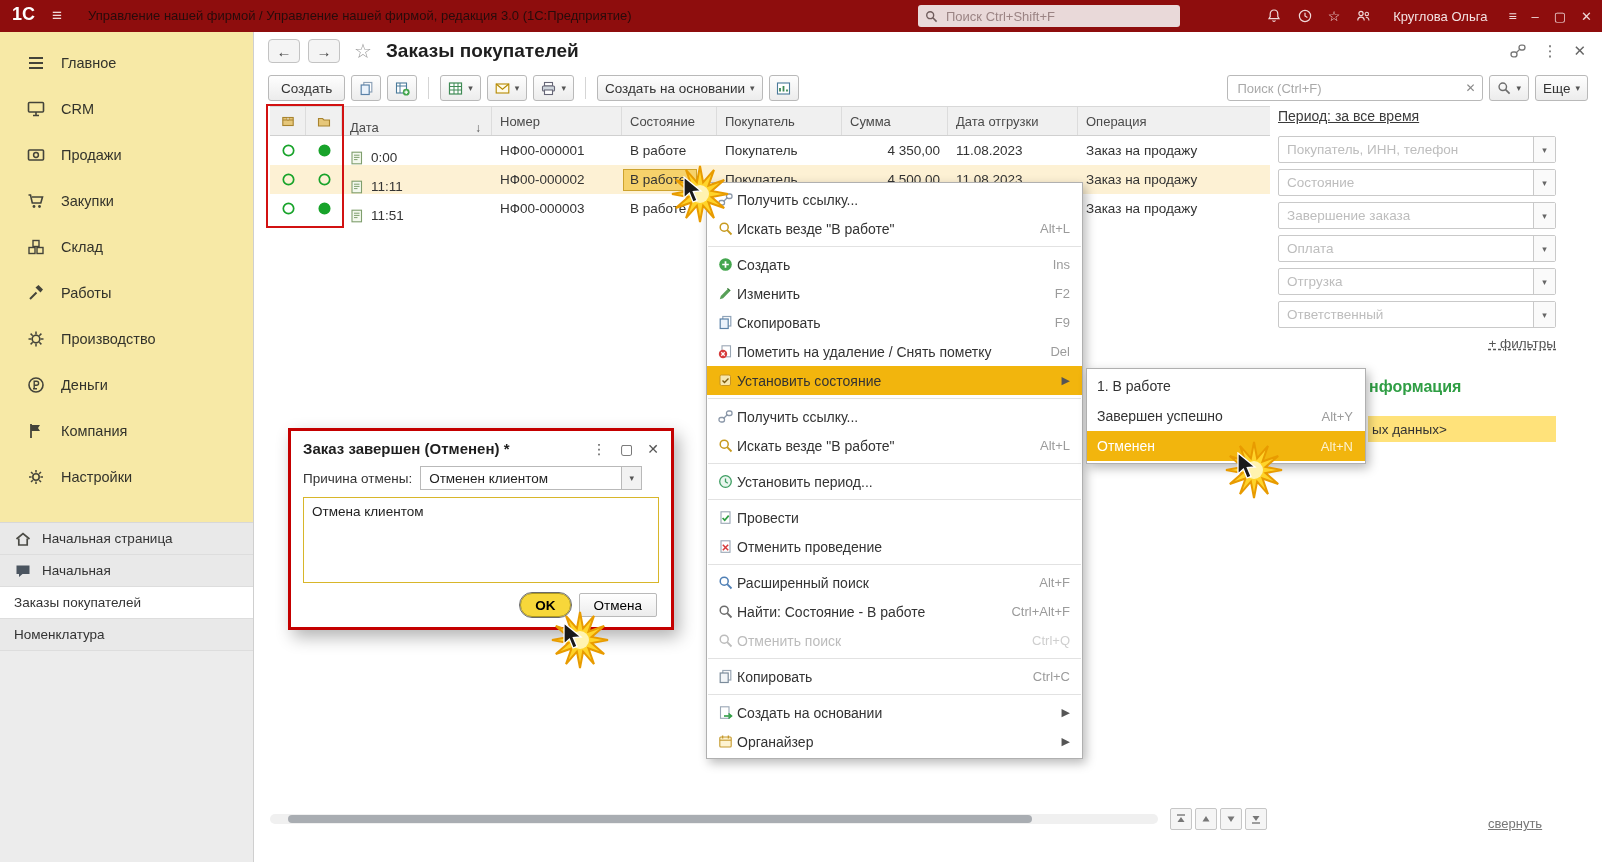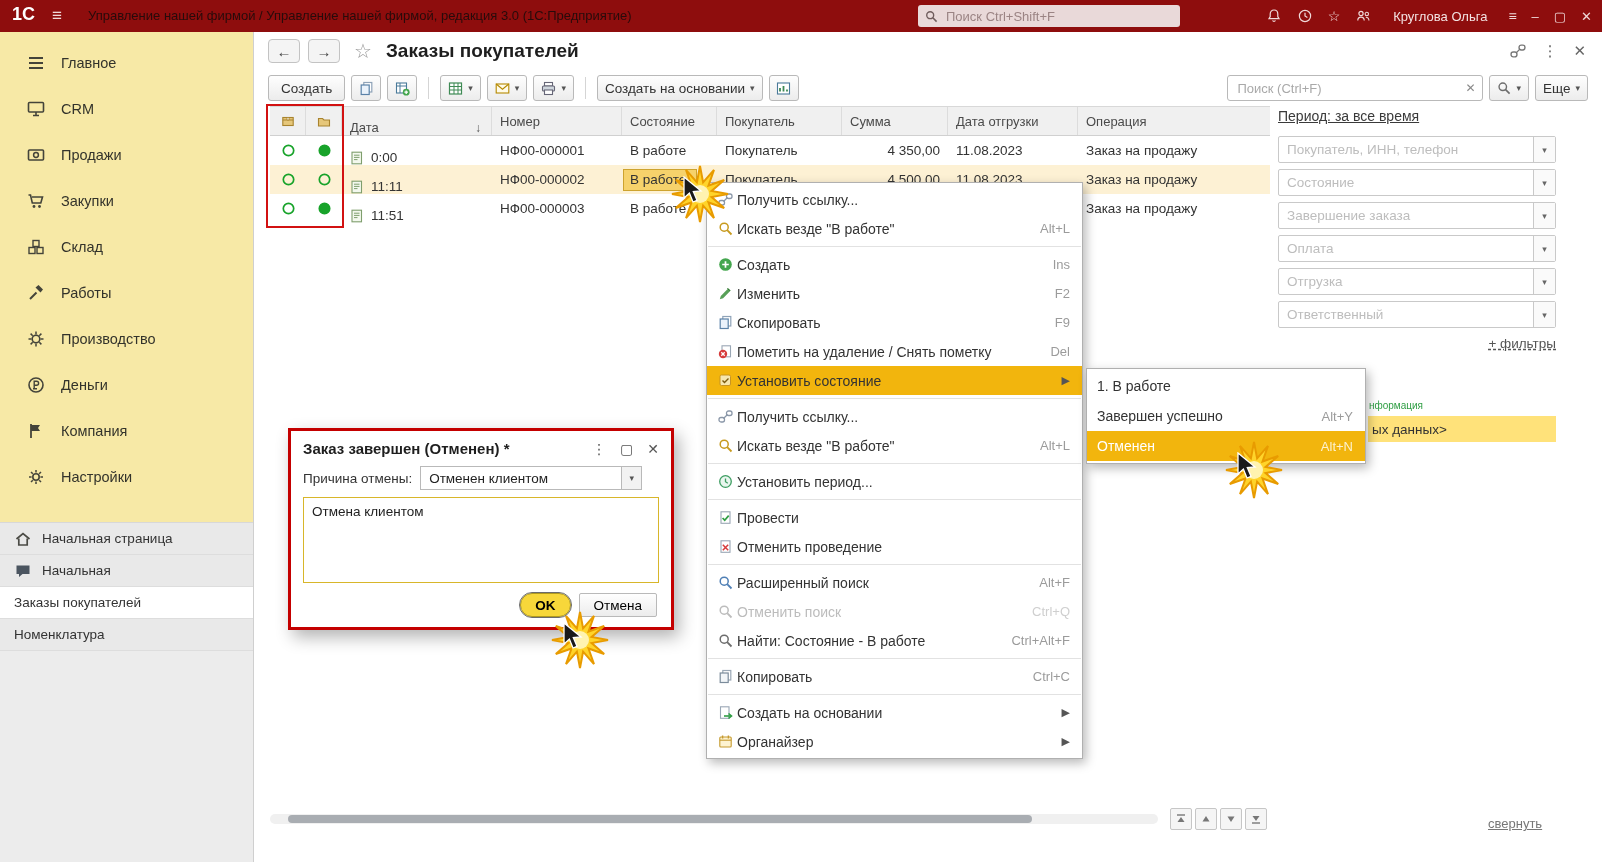--- a/index.html
+++ b/index.html
@@ -71,21 +71,21 @@
   .red-frame { position:absolute; left:266px; top:104px; width:78px; height:124px; border:2px solid #d21111; z-index:20; pointer-events:none; }
 
   
   .filters { position:absolute; left:1278px; top:108px; width:278px; z-index:5; }
   .period { font-size:14px; color:#3a3a3a; text-decoration:underline; margin-bottom:12px; cursor:pointer; }
   .f-field { display:flex; height:27px; margin-bottom:6px; border:1px solid #c9c9c9; border-radius:2px; background:#fff; }
   .f-field input { border:none; outline:none; flex:1; padding:0 8px; font-size:13.5px; color:#444; font-family:inherit; background:transparent; }
   .f-field input::placeholder { color:#bdbdbd; }
   .f-dd { width:22px; border-left:1px solid #c9c9c9; background:#fafafa; display:flex; align-items:center; justify-content:center; color:#666; font-size:9px; cursor:pointer; }
   .f-more { text-align:right; color:#555; font-size:13.5px; margin-top:8px; text-decoration:underline dashed; cursor:pointer; }
-  .info-green { position:absolute; left:1369px; top:400px; color:#2f9e44; font-size:10px; z-index:5; }
+  .info-green { position:absolute; left:1369px; top:378px; color:#2f9e44; font-size:16px; z-index:5;font-weight:bold; }
   .info-sel { position:absolute; left:1368px; top:416px; width:188px; height:26px; background:#ffe27a; display:flex; align-items:center; padding-left:4px; font-size:13.5px; color:#333; z-index:5; }
 
   
   .menu { position:absolute; left:706px; top:182px; width:377px; background:#fff; border:1px solid #b0b0b0; box-shadow:3px 4px 10px rgba(0,0,0,.28); padding:2px 0; z-index:50; font-size:14px; color:#333; }
   .menu-item { height:29px; display:flex; align-items:center; padding:0 12px 0 10px; gap:4px; cursor:pointer; }
   .mi-icon { width:16px; flex:none; display:flex; justify-content:center; }
   .mi-label { flex:1; white-space:nowrap; overflow:hidden; }
   .mi-short { color:#9b9b9b; font-size:13px; margin-left:14px; }
   .mi-arrow { color:#555; font-size:11px; margin-left:10px; }
   .menu-sep { height:1px; background:#e2e2e2; margin:3px 1px; }
@@ -623,39 +623,39 @@
     <div class="menu-item">
       <span class="mi-icon">
           <svg width="15" height="15" viewBox="0 0 15 15">
             <circle cx="6.2" cy="6.2" r="4" fill="none" stroke="#4f7fb5" stroke-width="1.5"></circle>
             <path d="M9.2 9.2l4.3 4.3" stroke="#4f7fb5" stroke-width="1.8"></path>
           </svg>
         </span>
       <span class="mi-label">Расширенный поиск</span>
       <span class="mi-short">Alt+F</span>
     </div>
+    <div class="menu-item">
+      <span class="mi-icon">
+          <svg width="15" height="15" viewBox="0 0 15 15">
+            <circle cx="6.2" cy="6.2" r="4" fill="none" stroke="#6d6d6d" stroke-width="1.5"></circle>
+            <path d="M9.2 9.2l4.3 4.3" stroke="#6d6d6d" stroke-width="1.8"></path>
+          </svg>
+        </span>
+      <span class="mi-label">Найти: Состояние - В работе</span>
+      <span class="mi-short">Ctrl+Alt+F</span>
+    </div>
     <div class="menu-item disabled">
       <span class="mi-icon">
           <svg width="15" height="15" viewBox="0 0 15 15">
             <circle cx="6.2" cy="6.2" r="4" fill="none" stroke="#bcbcbc" stroke-width="1.5"></circle>
             <path d="M9.2 9.2l4.3 4.3" stroke="#bcbcbc" stroke-width="1.8"></path>
           </svg>
         </span>
       <span class="mi-label">Отменить поиск</span>
       <span class="mi-short">Ctrl+Q</span>
-    </div>
-    <div class="menu-item">
-      <span class="mi-icon">
-          <svg width="15" height="15" viewBox="0 0 15 15">
-            <circle cx="6.2" cy="6.2" r="4" fill="none" stroke="#6d6d6d" stroke-width="1.5"></circle>
-            <path d="M9.2 9.2l4.3 4.3" stroke="#6d6d6d" stroke-width="1.8"></path>
-          </svg>
-        </span>
-      <span class="mi-label">Найти: Состояние - В работе</span>
-      <span class="mi-short">Ctrl+Alt+F</span>
     </div>
     <div class="menu-sep"></div>
     <div class="menu-item">
       <span class="mi-icon">
           <svg width="15" height="15" viewBox="0 0 15 15">
             <rect x="4.8" y="1.5" width="8" height="9.5" fill="#fff" stroke="#9aa7b5" stroke-width="1.2"></rect>
             <rect x="2.2" y="4" width="8" height="9.5" fill="#f2f5f8" stroke="#7b8b9b" stroke-width="1.2"></rect>
           </svg>
         </span>
       <span class="mi-label">Копировать</span>

